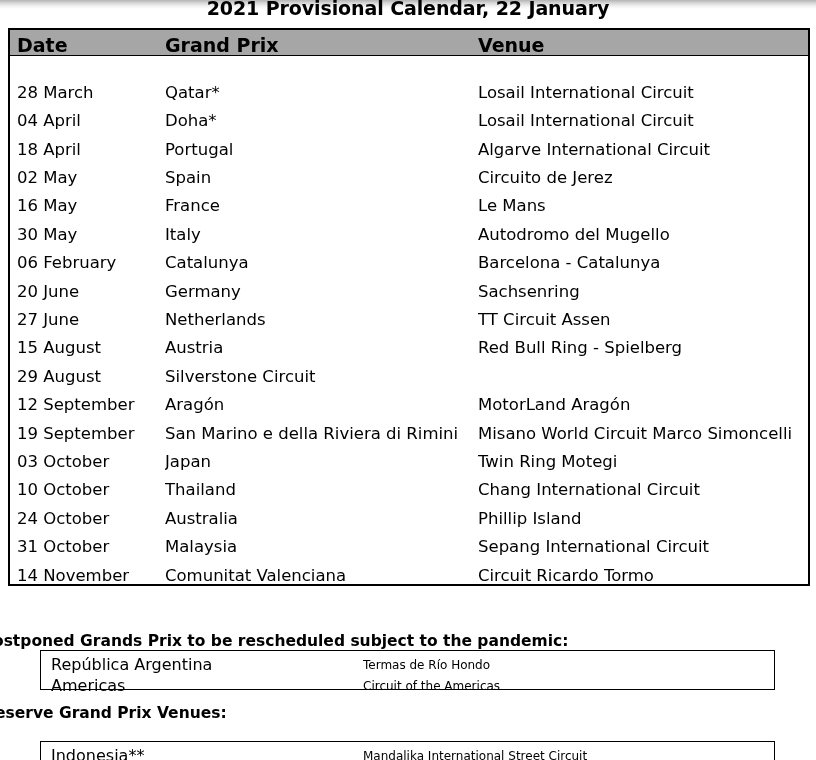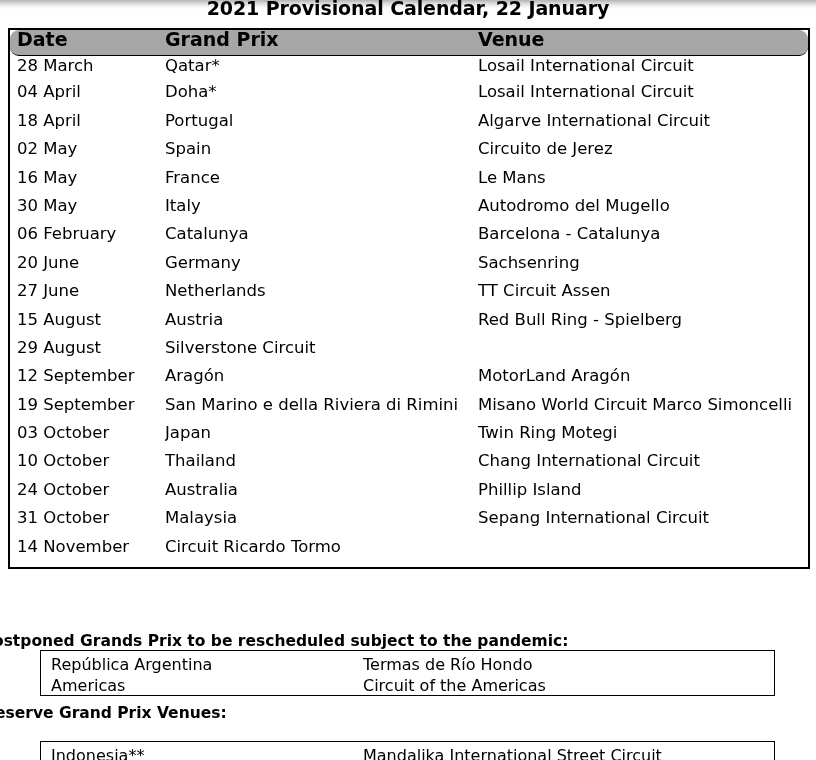--- a/index.html
+++ b/index.html
@@ -44,43 +44,42 @@
     left: 8px;
     top: 28px;
     width: 802px;
     border: 2px solid #000000;
     box-sizing: border-box;
     background: #ffffff;
   }
   .cal-row {
     display: flex;
     height: 28.4px;
-    align-items: flex-start;
+    align-items: flex-end;
     box-sizing: border-box;
-    border-radius: 9px;
   }
   .cal-row.header {
     background: #a6a6a6;
     height: 26px;
     border-bottom: 1px solid #000000;
   }
   .cal-row.header .c {
     font-weight: bold;
     font-size: 19px;
   }
   .c {
     font-size: 16.5px;
     line-height: 1;
     white-space: nowrap;
     overflow: hidden;
   }
   .c1 { width: 155px; padding-left: 7px; box-sizing: border-box; }
   .c2 { width: 313px; box-sizing: border-box; }
   .c3 { flex: 1; box-sizing: border-box; }
-  .cal-body .cal-row:first-child { padding-top: 2px; }
+  .cal-body .cal-row:first-child { padding-top: 2px; margin-top: 17px; }
 
   
   .note-label {
     position: absolute;
     font-size: 15.5px;
     font-weight: bold;
     white-space: nowrap;
     line-height: 1;
   }
   .note-label.postponed { left: -7px; top: 634px; }
@@ -89,38 +88,38 @@
   .note-box {
     position: absolute;
     border: 1px solid #000000;
     box-sizing: border-box;
     background: #ffffff;
   }
   .note-box.postponed-box {
     left: 40px;
     top: 650px;
     width: 735px;
-    height: 46px;
+    height: 40px;
     padding-top: 3px;
   }
   .note-box.reserve-box {
     left: 40px;
     top: 727px;
     width: 735px;
     height: 27px;
     padding-top: 3px;
     margin-top: 14px;
   }
   .note-row {
     display: flex;
     height: 21px;
     align-items: center;
   }
   .n1 { width: 322px; padding-left: 10px; box-sizing: border-box; font-size: 16px; white-space: nowrap; }
-  .n2 { flex: 1; box-sizing: border-box; font-size: 16px; white-space: nowrap; }
+  .n2 { flex: 1; box-sizing: border-box; font-size: 12px; white-space: nowrap; }
 </style>
 </head>
 <body>
 
 <div class="top-shadow"></div>
 
 <div class="doc-title">2021 Provisional Calendar, 22 January</div>
 
 <div class="calendar-table">
   <div class="cal-row header">
@@ -208,20 +207,21 @@
         <div class="c c2">Australia</div>
         <div class="c c3">Phillip Island</div>
       </div>
       <div class="cal-row">
         <div class="c c1">31 October</div>
         <div class="c c2">Malaysia</div>
         <div class="c c3">Sepang International Circuit</div>
       </div>
       <div class="cal-row">
         <div class="c c1">14 November</div>
+        <div class="c c2">Comunitat Valenciana</div>
         <div class="c c3">Circuit Ricardo Tormo</div>
       </div>
     </div>
 </div>
 
 <div class="note-label postponed">ostponed Grands Prix to be rescheduled subject to the pandemic:</div>
 <div class="note-box postponed-box">
     <div class="note-row">
       <div class="n1">República Argentina</div>
       <div class="n2">Termas de Río Hondo</div>

